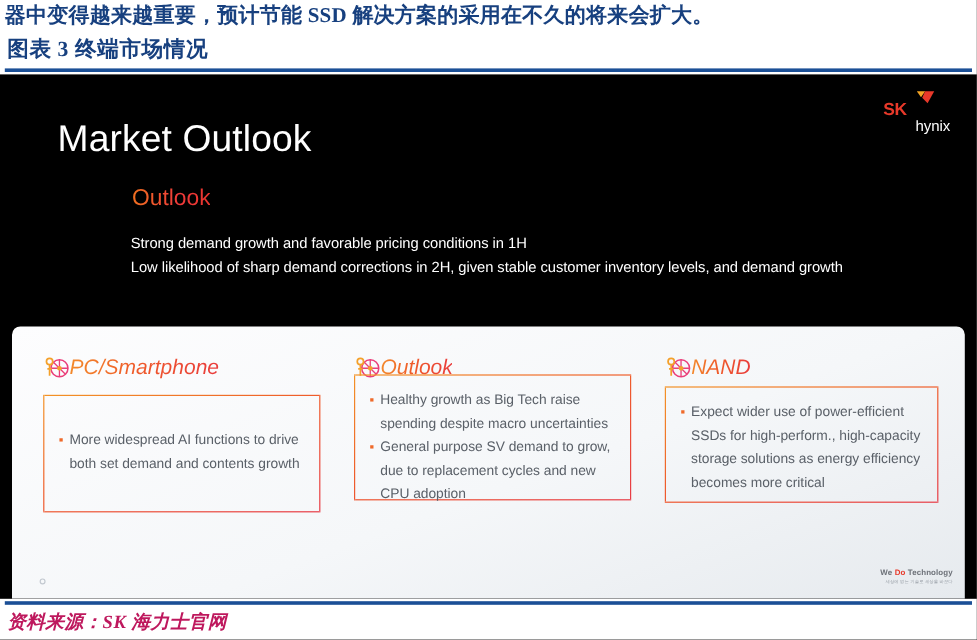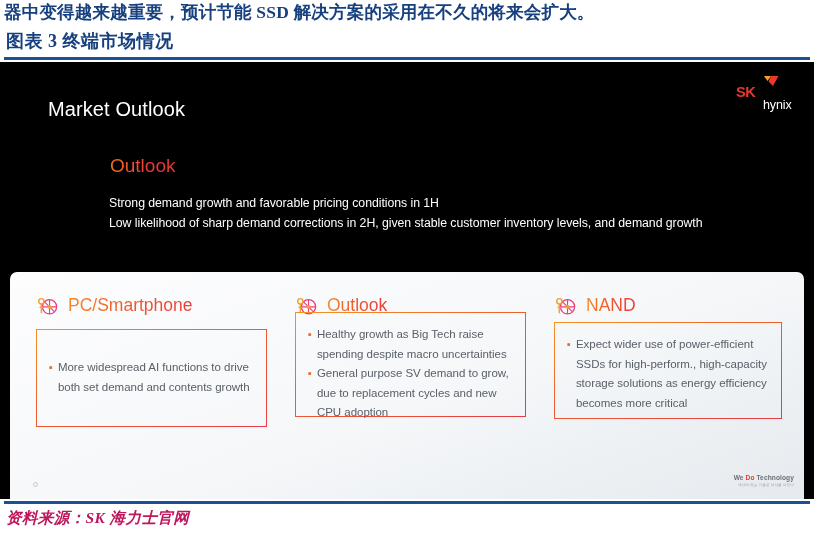--- a/index.html
+++ b/index.html
@@ -53,21 +53,21 @@
 
   
   .slide {
     position:absolute; left:0px; top:62px; width:814px; height:437px;
     background:#000000;
     overflow:hidden;
   }
 
   .slide-title {
     position:absolute; left:48px; top:36px;
-    font-size:20px;
+    font-size:31px;
     font-weight:400;
     color:#ffffff;
     letter-spacing:0.1px;
     white-space:nowrap;
   }
 
   
   .logo {
     position:absolute; right:16px; top:13px;
     width:62px; height:28px;
@@ -111,22 +111,23 @@
     border-radius:7px 7px 0 0;
   }
 
   .col { position:absolute; top:0; }
   .col.c1 { left:26px; width:250px; }
   .col.c2 { left:285px; width:250px; }
   .col.c3 { left:544px; width:250px; }
 
   .col-head {
     position:absolute; top:23px; left:0;
-    display:flex; align-items:flex-start; gap:10px;
-    white-space:nowrap;
+    display:flex; align-items:center; gap:0;
+    white-space:nowrap;
+    font-style:italic;
   }
   .col-head .label {
     font-size:17.5px; font-weight:400;
     background:linear-gradient(90deg,#f3892a 0%,#ef5a2a 45%,#e93c3c 100%);
     -webkit-background-clip:text; background-clip:text;
     color:transparent; -webkit-text-fill-color:transparent;
   }
   .col-icon { width:22px; height:22px; flex:0 0 22px; display:block; }
 
   .card {

